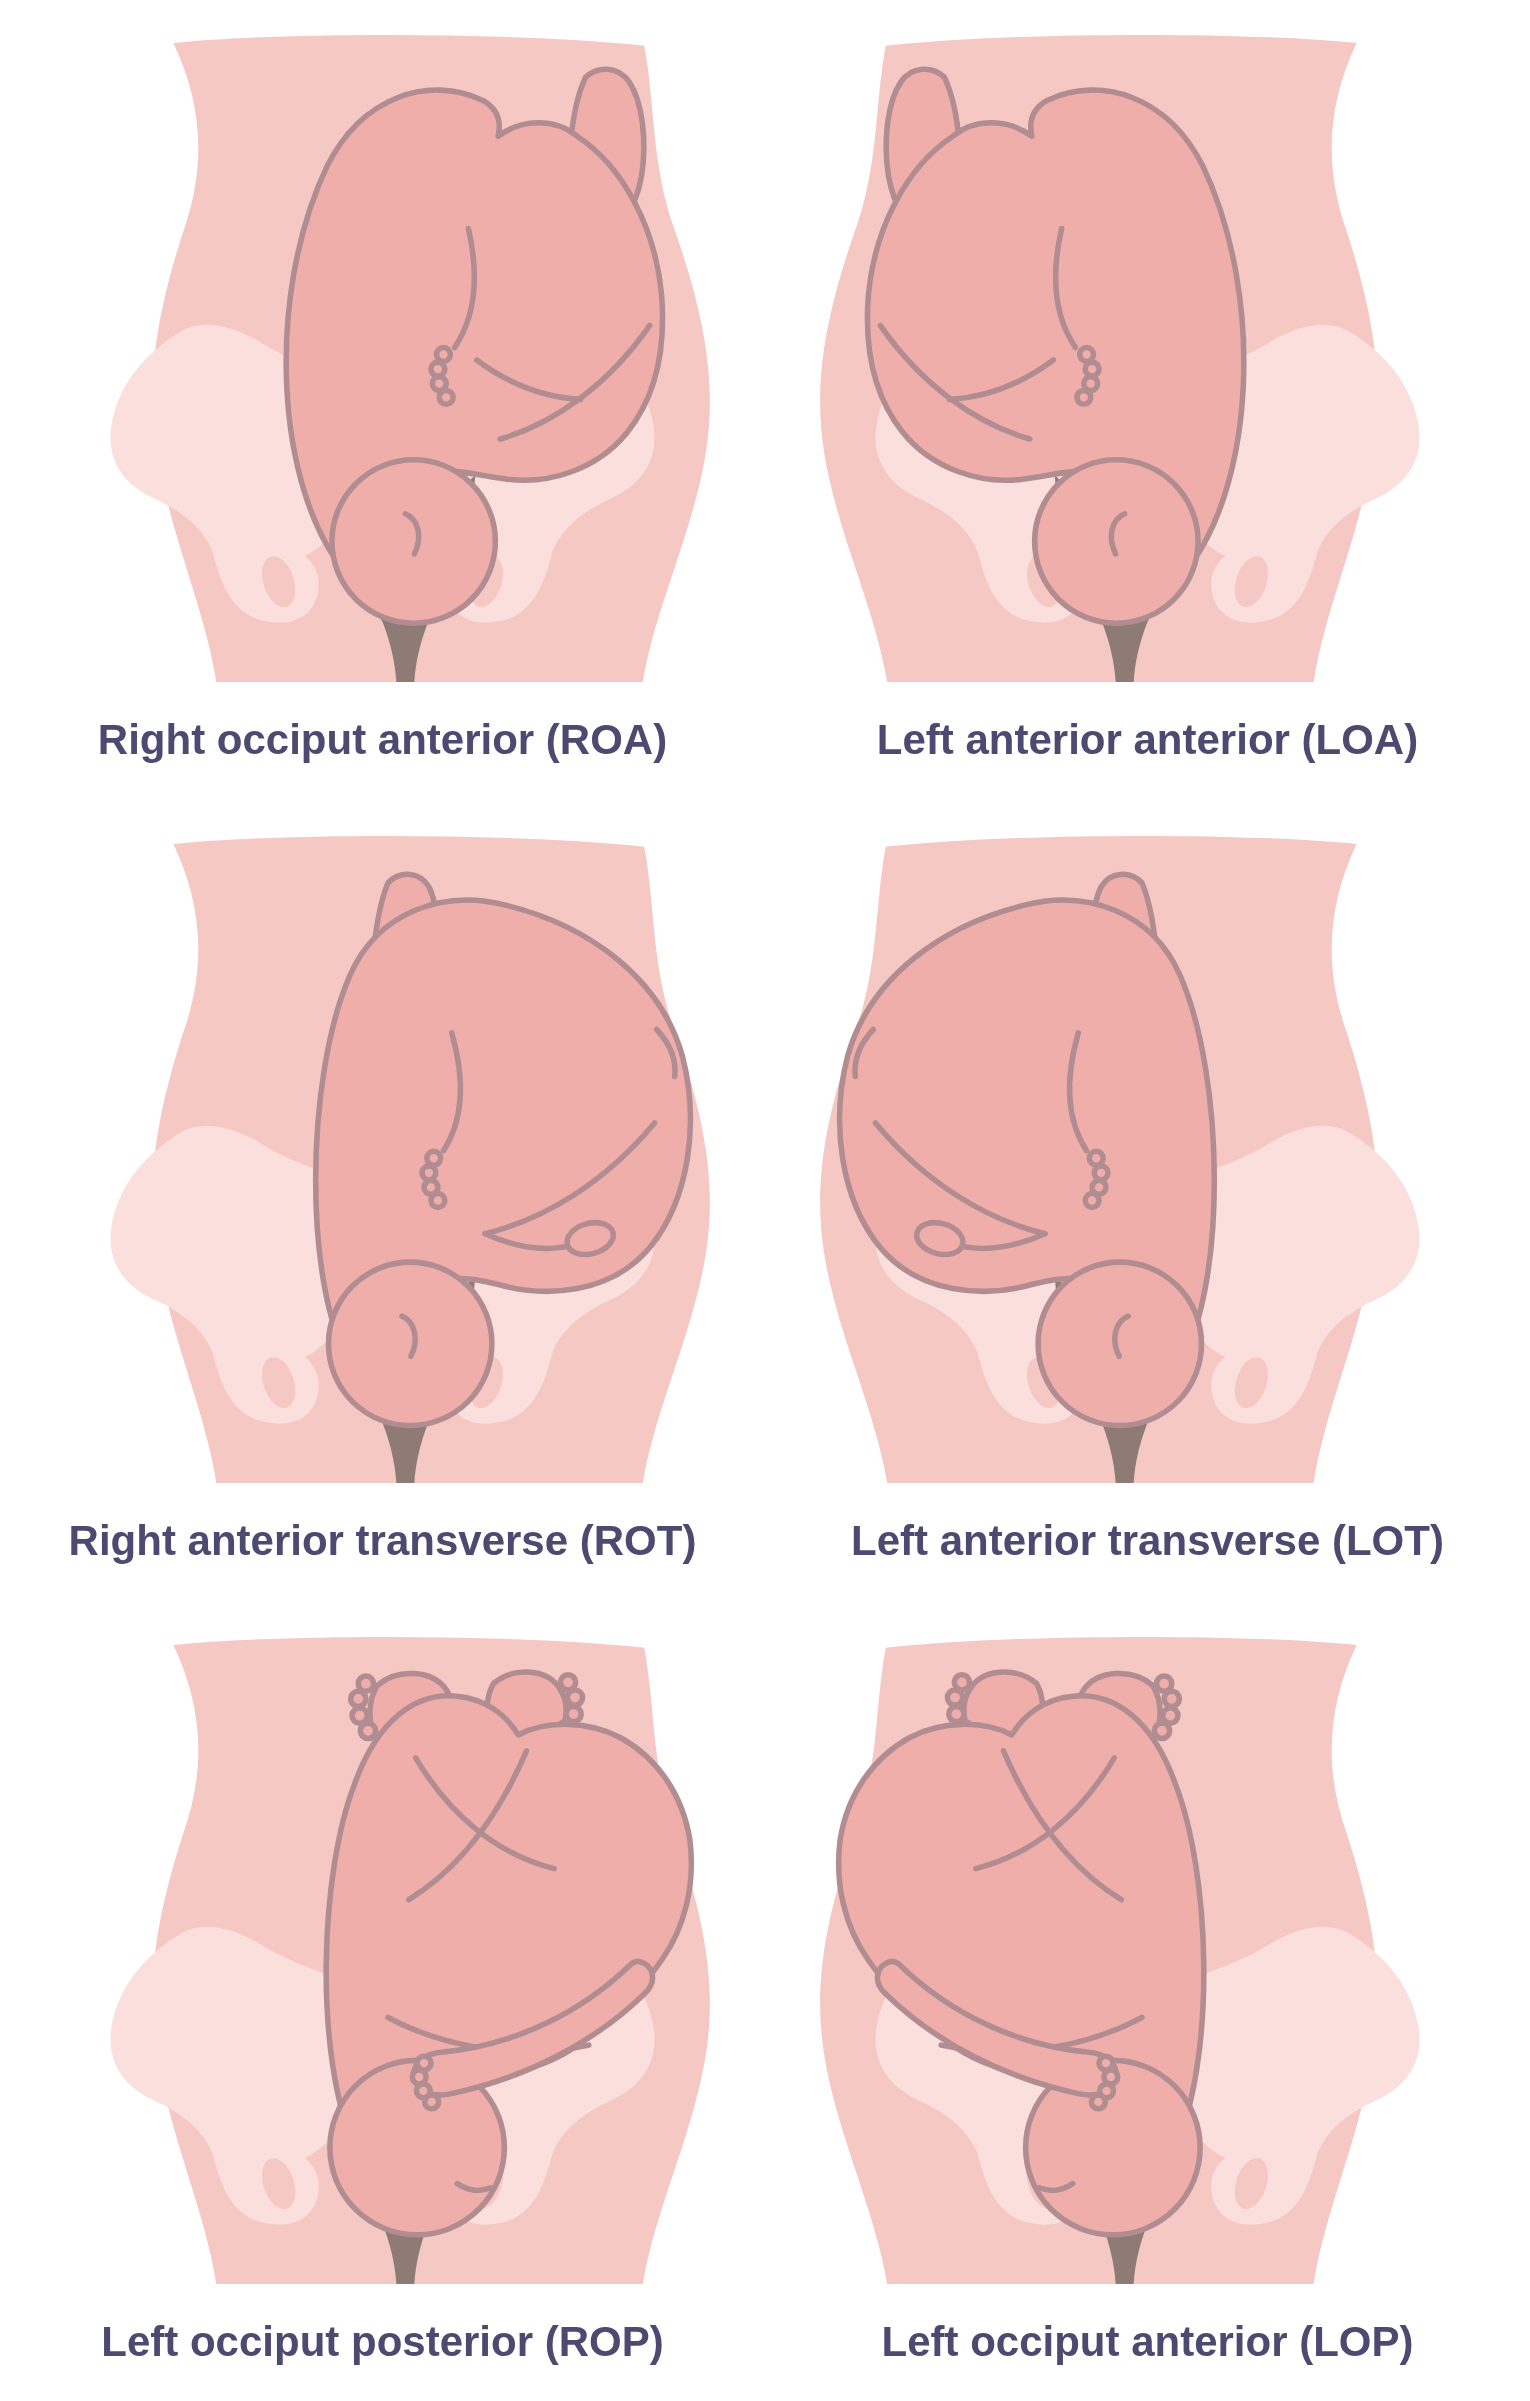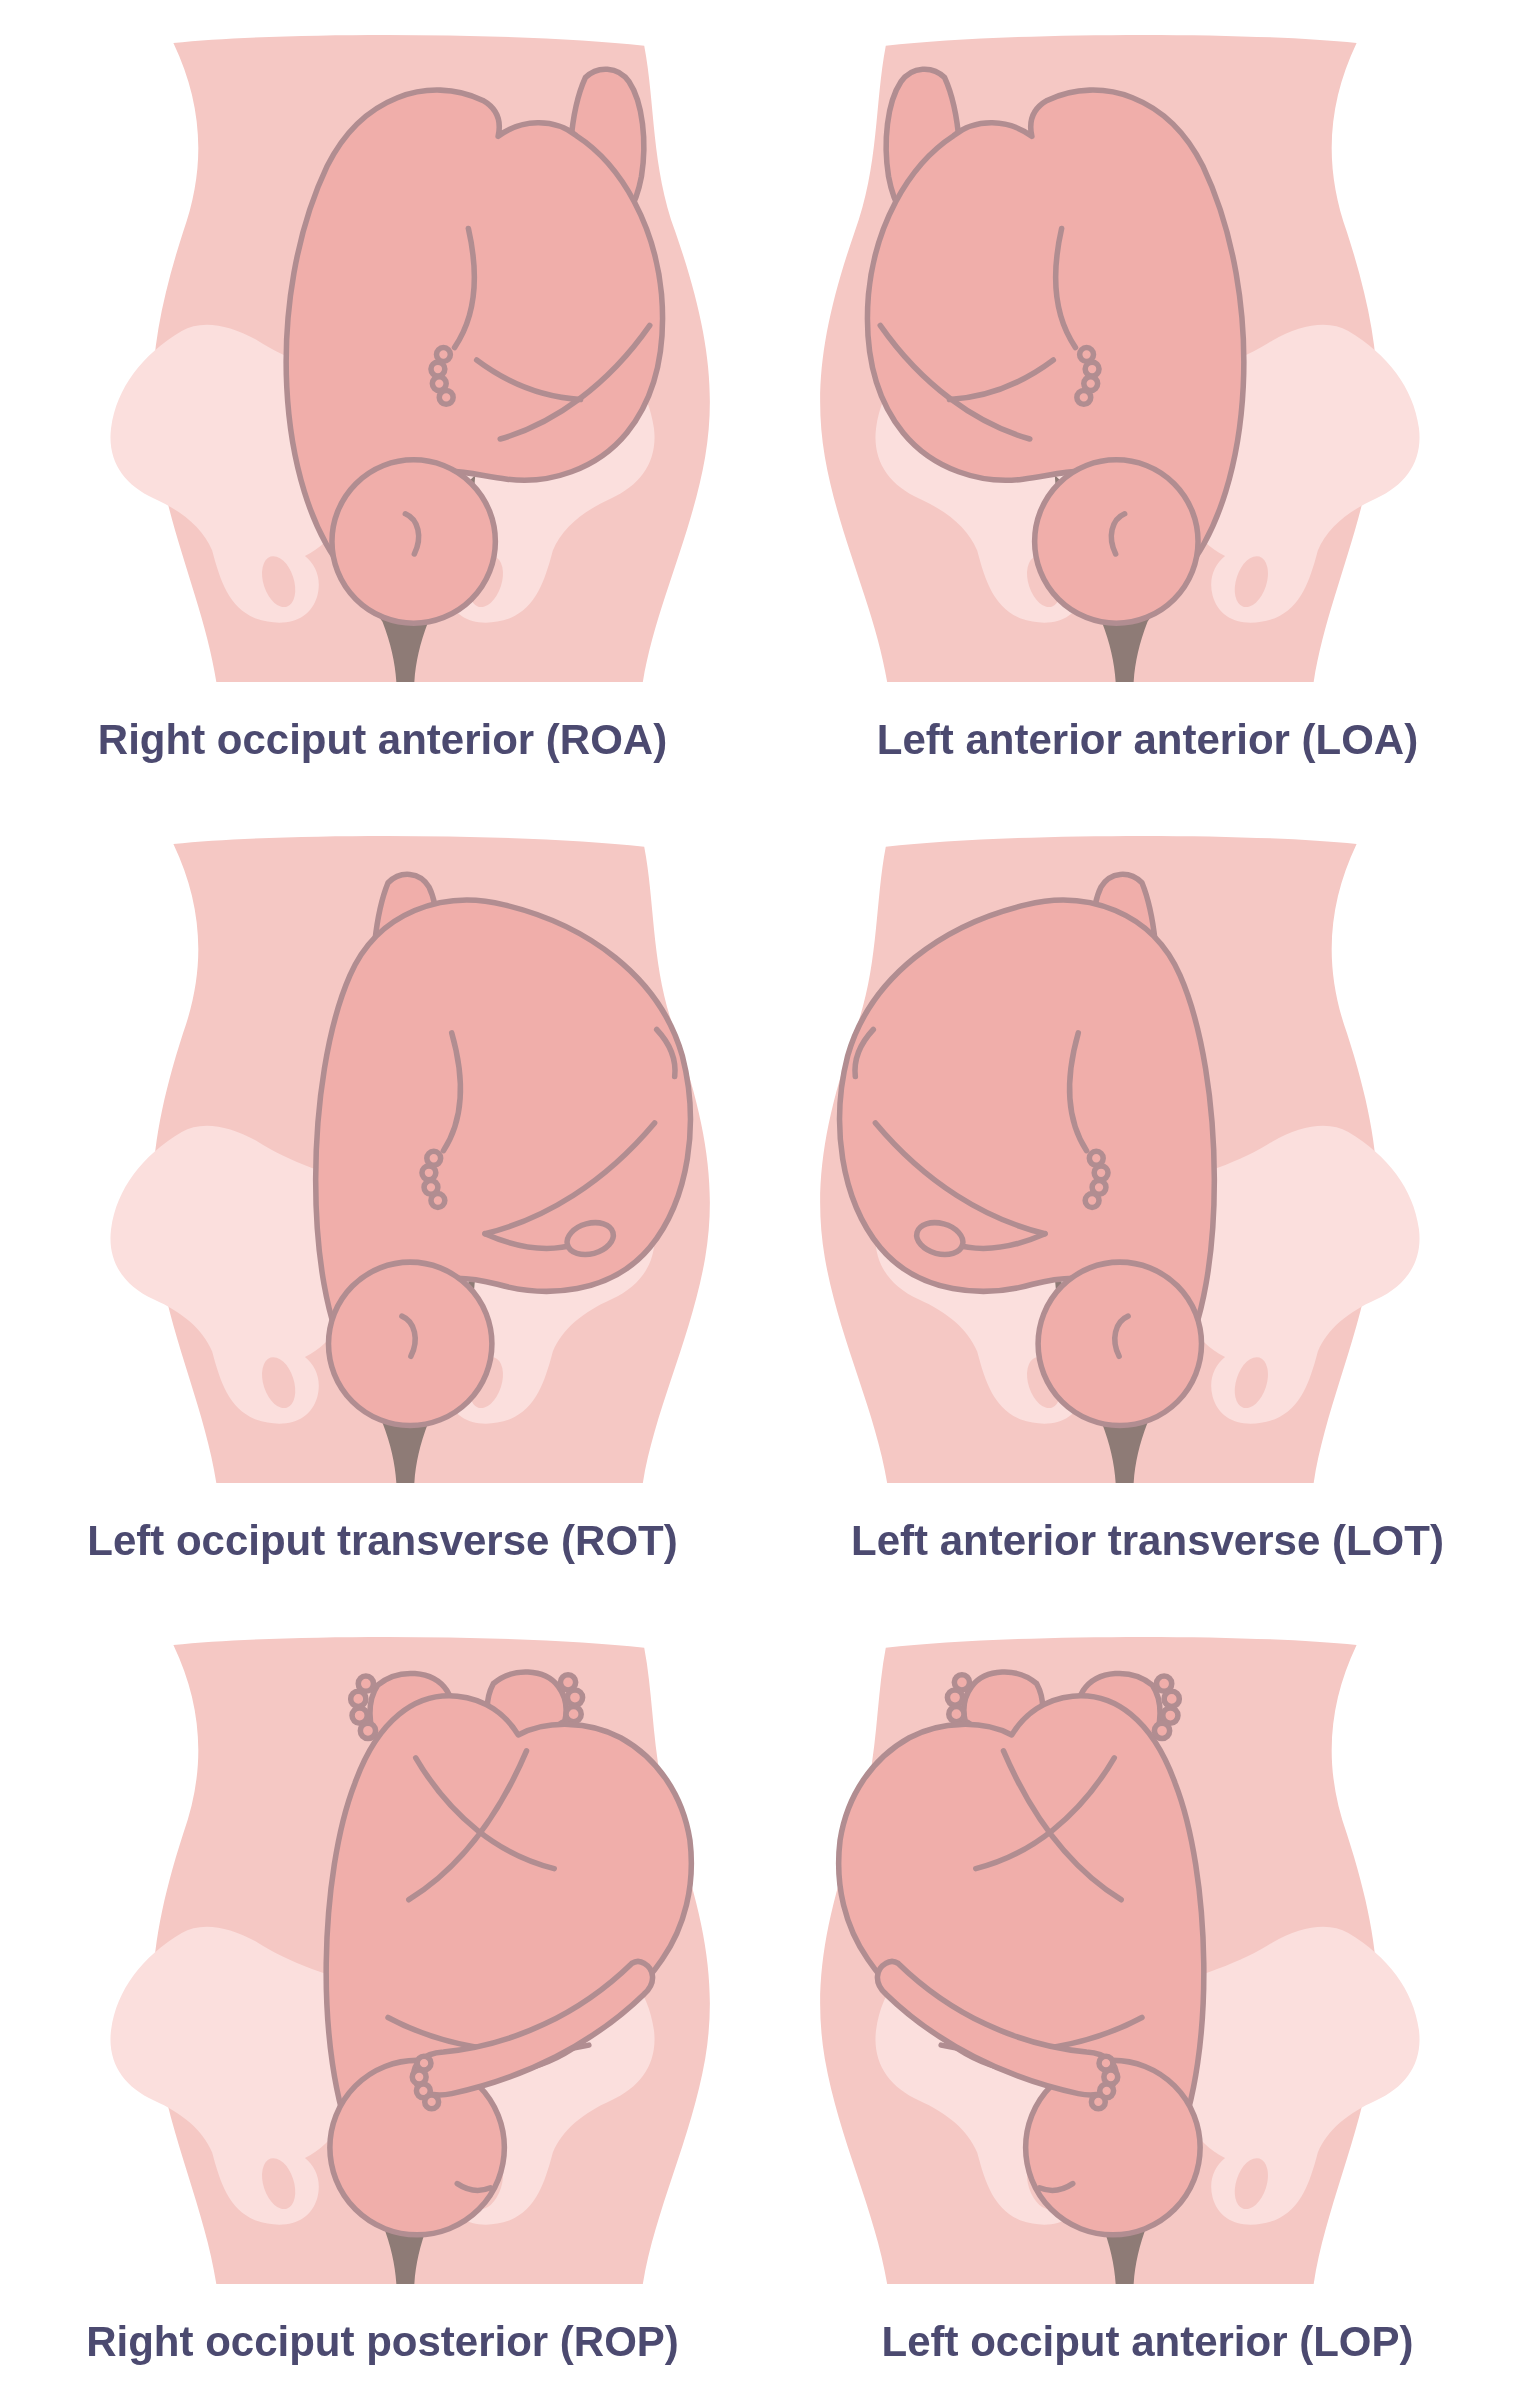--- a/index.html
+++ b/index.html
@@ -209,39 +209,39 @@
       </g>
     </svg>
     <figcaption>Left anterior anterior (LOA)</figcaption>
   </figure>
 
   <figure class="panel">
     <svg viewBox="0 0 1104 985">
       <use href="#scene-base"></use>
         <use href="#pose-transverse"></use>
     </svg>
-    <figcaption>Left occiput transverse (ROT)</figcaption>
+    <figcaption>Right anterior transverse (ROT)</figcaption>
   </figure>
 
   <figure class="panel">
     <svg viewBox="0 0 1104 985">
       <g transform="translate(1104 0) scale(-1 1)">
         <use href="#scene-base"></use>
           <use href="#pose-transverse"></use>
       </g>
     </svg>
     <figcaption>Left anterior transverse (LOT)</figcaption>
   </figure>
 
   <figure class="panel">
     <svg viewBox="0 0 1104 985">
       <use href="#scene-base"></use>
         <use href="#pose-posterior"></use>
     </svg>
-    <figcaption>Right occiput posterior (ROP)</figcaption>
+    <figcaption>Left occiput posterior (ROP)</figcaption>
   </figure>
 
   <figure class="panel">
     <svg viewBox="0 0 1104 985">
       <g transform="translate(1104 0) scale(-1 1)">
         <use href="#scene-base"></use>
           <use href="#pose-posterior"></use>
       </g>
     </svg>
     <figcaption>Left occiput anterior (LOP)</figcaption>

